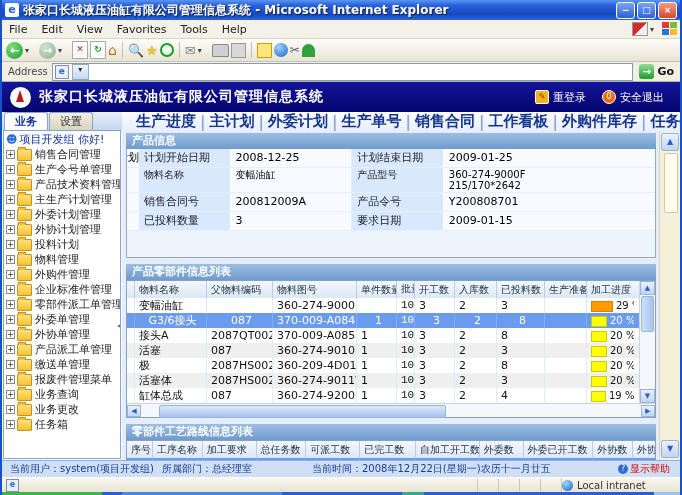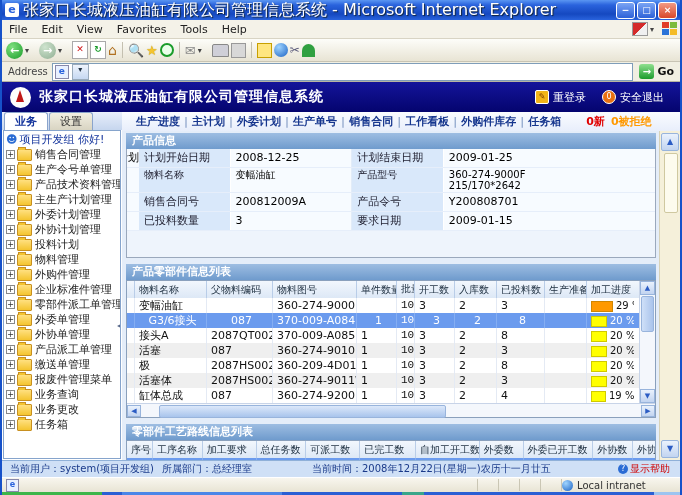--- a/index.html
+++ b/index.html
@@ -4,21 +4,21 @@
 <style>
   html,body{margin:0;padding:0;}
   body{width:682px;height:495px;overflow:hidden;font-family:"DejaVu Sans","Liberation Sans",sans-serif;background:#ece9d8;}
   .window{width:682px;height:495px;box-sizing:border-box;display:flex;flex-direction:column;
     border-left:2px solid #1651c9;border-right:2px solid #1651c9;background:#ece9d8;}
   
   .titlebar{height:20px;display:flex;align-items:center;padding:0 3px;
     background:linear-gradient(180deg,#5a96f2 0%,#2a63dd 25%,#1548c0 70%,#2a63dd 100%);color:#fff;}
   .titlebar .ieicon{width:14px;height:14px;margin-right:4px;background:#fff;border-radius:2px;
     color:#2a63dd;font-size:11px;font-weight:bold;text-align:center;line-height:14px;}
-  .titletext{flex:1;font-size:16px;font-weight:normal;white-space:nowrap;overflow:hidden;text-shadow:1px 1px 1px #123;}
+  .titletext{flex:1;font-size:12px;font-weight:bold;white-space:nowrap;overflow:hidden;text-shadow:1px 1px 1px #123;}
   .winbtn{width:17px;height:15px;margin-left:2px;border-radius:3px;border:1px solid #fff;
     color:#fff;font-size:9px;line-height:14px;text-align:center;font-weight:bold;
     background:linear-gradient(180deg,#7aa4f4,#2e62d8);}
   .winbtn.close{background:linear-gradient(180deg,#f29a84,#d8472a);}
   
   .menubar{height:18px;display:flex;align-items:center;background:#f4f2e8;border-bottom:1px solid #d8d4c4;font-size:11px;color:#222;}
   .menuitem{padding:0 7px;}
   .menuspacer{flex:1;}
   .addonicon{width:14px;height:12px;background:linear-gradient(135deg,#d42a2a 50%,#f0f0f0 50%);border:1px solid #999;margin-right:2px;}
   .ddarrow{font-size:8px;color:#444;margin-right:8px;}
@@ -72,21 +72,21 @@
   .treebox{flex:1;margin:0 1px 1px 1px;background:#fff;border:1px solid #86a4cc;overflow:hidden;position:relative;font-size:11px;}
   .greet{display:flex;align-items:center;height:16px;color:#14349c;white-space:nowrap;overflow:hidden;}
   .personico{color:#2b6cd4;font-size:11px;margin:0 2px;}
   .titem{display:flex;align-items:center;height:15px;white-space:nowrap;overflow:hidden;color:#222;}
   .plus{width:9px;height:9px;box-sizing:border-box;border:1px solid #888;background:#fff;font-size:8px;line-height:7px;text-align:center;color:#333;margin:0 2px 0 2px;flex:none;}
   .folder{width:13px;height:10px;background:linear-gradient(180deg,#ffe080,#f4c430);border:1px solid #c89020;border-radius:1px;margin-right:3px;flex:none;position:relative;}
   .folder::before{content:"";position:absolute;top:-3px;left:0;width:6px;height:2px;background:#f4c430;border:1px solid #c89020;border-bottom:none;}
   .collapse{position:absolute;right:-1px;top:190px;font-size:8px;color:#568;}
   
   .rightcol{flex:1;display:flex;flex-direction:column;min-width:0;}
-  .topnav{height:19px;display:flex;align-items:center;background:linear-gradient(180deg,#fafcff,#e8eefb);font-size:11px;font-weight:bold;color:#16368e;padding-left:10px;white-space:nowrap;overflow:hidden;}
+  .topnav{height:19px;display:flex;align-items:center;background:linear-gradient(180deg,#fafcff,#e8eefb);font-size:15px;font-weight:bold;color:#16368e;padding-left:10px;white-space:nowrap;overflow:hidden;}
   .navitem{padding:0 4px;}
   .navsep{color:#8fa6cc;}
   .badge-new{color:#e00000;margin-left:21px;}
   .badge-rej{color:#ff9900;margin-left:6px;}
   .contentrow{flex:1;display:flex;min-height:0;}
   .content{flex:1;min-width:0;background:#e4edf9;padding:2px 0 0 4px;overflow:hidden;}
   
   .outersb{width:20px;background:#f5f0da;display:flex;flex-direction:column;align-items:center;border-left:1px solid #d8d2b8;}
   .sbarrow{width:16px;height:16px;margin:2px 0;background:linear-gradient(180deg,#eaf2fd,#c2d4f0);border:1px solid #98b4dc;border-radius:2px;font-size:8px;color:#2b5cc4;text-align:center;line-height:15px;}
   .sbtrack{flex:1;width:16px;position:relative;}

